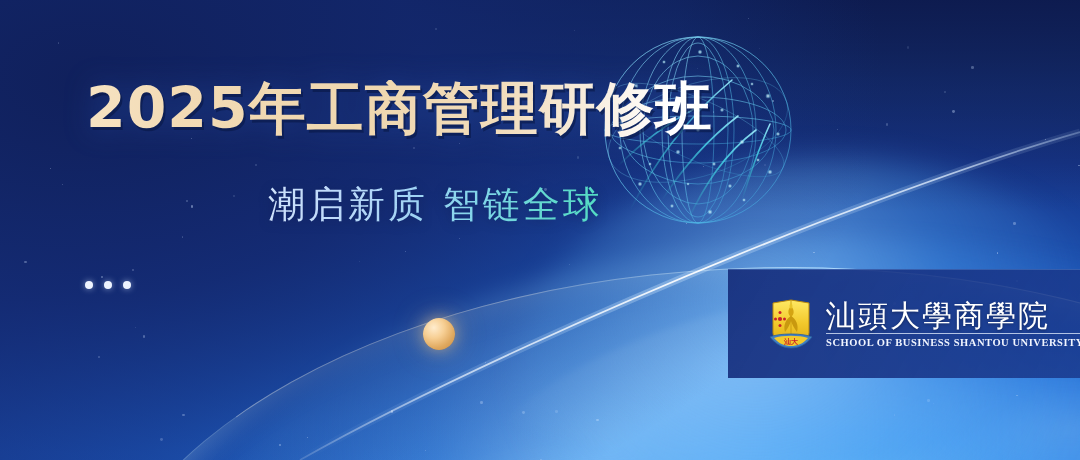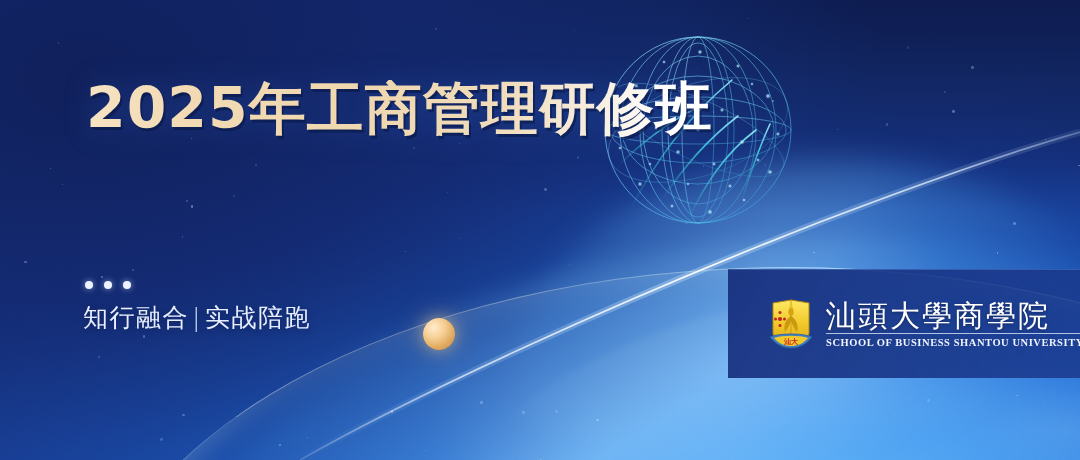--- a/index.html
+++ b/index.html
@@ -393,31 +393,29 @@
       <circle cx="166" cy="136" r="1.8"></circle>
         <circle cx="70" cy="82" r="1.6"></circle>
     </g>
   </svg>
 
   <div class="content">
 
     <div class="title-cn">2025年工商管理研修班</div>
 
 
+    <div class="slogan">潮启新质  智链全球</div>
 
     <div class="dots">
       <span></span>
       <span></span>
       <span></span>
     </div>
 
     <div class="tagline">
-      <div>
-        <span>知行融合</span><span class="bar">|</span><span>实战陪跑</span>
-      </div>
     </div>
 
     <div class="logo-panel">
 
       <svg class="crest" viewBox="0 0 46 54">
         <defs>
           <linearGradient id="gold" x1="0" y1="0" x2="0" y2="1">
             <stop offset="0%" stop-color="#ffe964"></stop>
             <stop offset="55%" stop-color="#f2c92c"></stop>
             <stop offset="100%" stop-color="#e0ae16"></stop>

